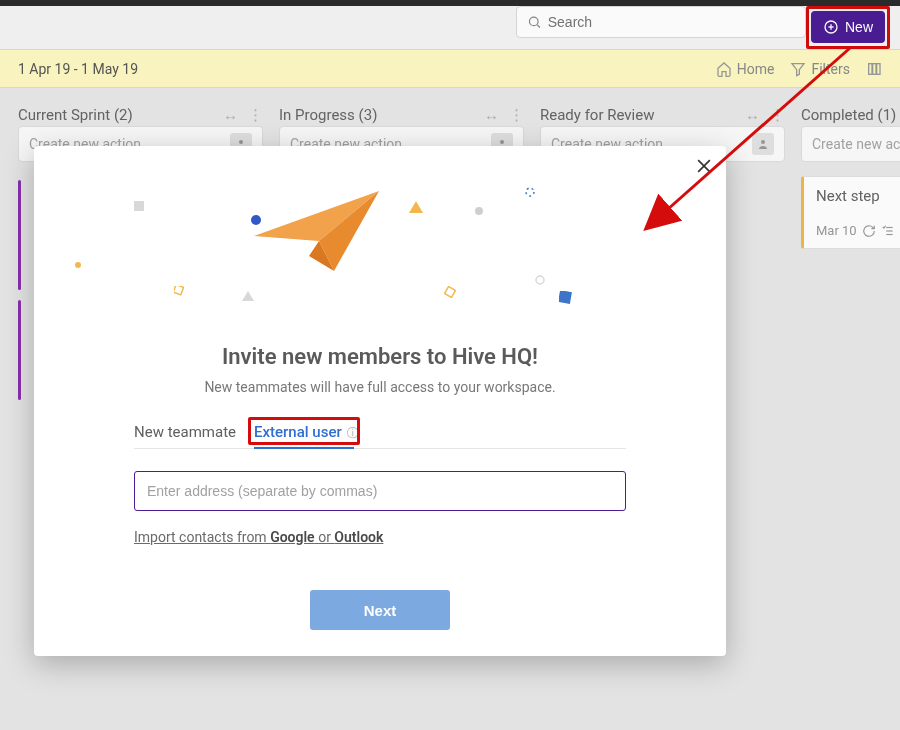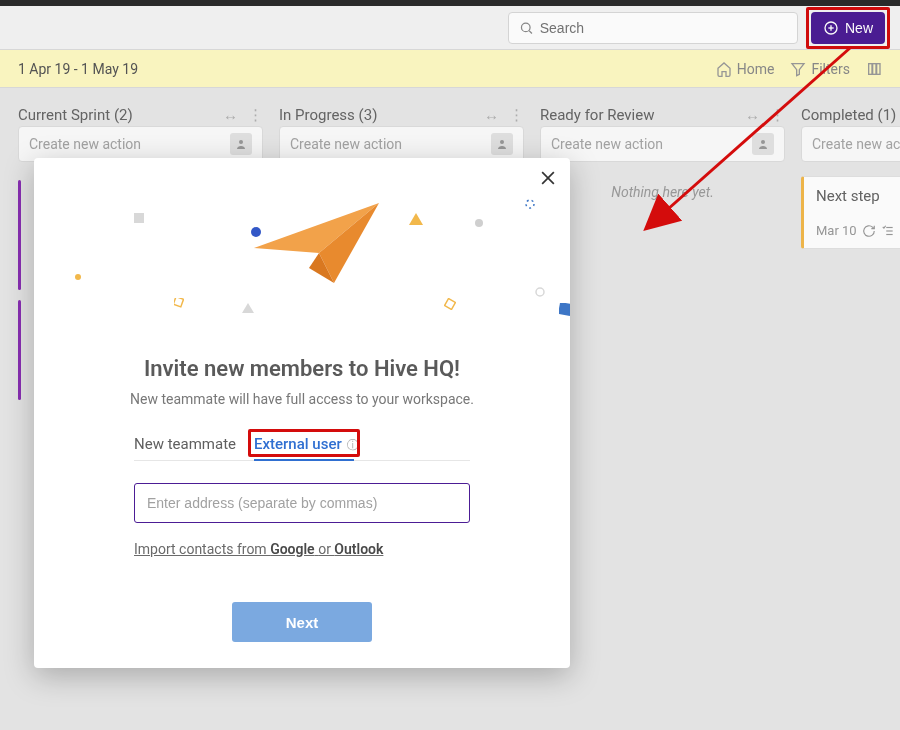--- a/index.html
+++ b/index.html
@@ -10,23 +10,21 @@
   height: 730px;
   overflow: hidden;
   position: relative;
 }
 .topstrip { background: #2b2b2b; height: 6px; width: 100%; }
 .topbar {
   height: 44px;
   background: #f4f4f4;
   border-bottom: 1px solid #dcdcdc;
   display: flex;
-  align-items: center;
   padding: 0 10px;
-  gap: 8px;
 }
 .topbar .spacer { flex: 1; }
 .search {
   display: flex;
   align-items: center;
   background: #fff;
   border: 1px solid #d9d9d9;
   border-radius: 4px;
   height: 32px;
   padding: 0 10px;
@@ -87,22 +85,22 @@
 }
 .card .title { color:#656565; font-size:15px; margin-bottom:18px; }
 .card .meta { color:#9a9a9a; font-size:13px; display:flex; align-items:center; gap:5px; }
 
 
 .overlay {
   position:absolute; left:0; top:0; width:900px; height:730px;
   background: rgba(0,0,0,0.02);
 }
 .modal {
-  position:absolute; left:34px; top:158px;
-  width:536px; height:510px;
+  position:absolute; left:34px; top:146px;
+  width:692px; height:510px;
   background:#fff; border-radius:4px;
   box-shadow: 0 8px 30px rgba(0,0,0,.25);
 }
 .modal .close {
   position:absolute; right:12px; top:10px;
   font-size:22px; color:#444; cursor:pointer;
   background:none;border:none;
 }
 .illus {
   height:160px; position:relative; overflow:hidden;
@@ -354,21 +352,21 @@
       </svg>
     <svg class="deco" style="left:500px;top:128px" width="12" height="12">
         <circle cx="6" cy="6" r="4" fill="none" stroke="#d8d8d8" stroke-width="1.5"></circle>
       </svg>
     <svg class="deco" style="left:525px;top:145px" width="14" height="14">
         <rect width="12" height="12" fill="#3d76c6" transform="rotate(10 6 6)"></rect>
       </svg>
   </div>
 
   <div class="mtitle">Invite new members to Hive HQ!</div>
-  <div class="msub">New teammate will have full access to your workspace.</div>
+  <div class="msub">New teammates will have full access to your workspace.</div>
 
   <div class="tabs">
     <span class="tab">New teammate</span>
     <span class="tab active">
       <span>External user</span><span class="qicon"> ⓘ</span>
     </span>
     <span class="tab-highlight"></span>
   </div>
 
   <div class="emailbox">

